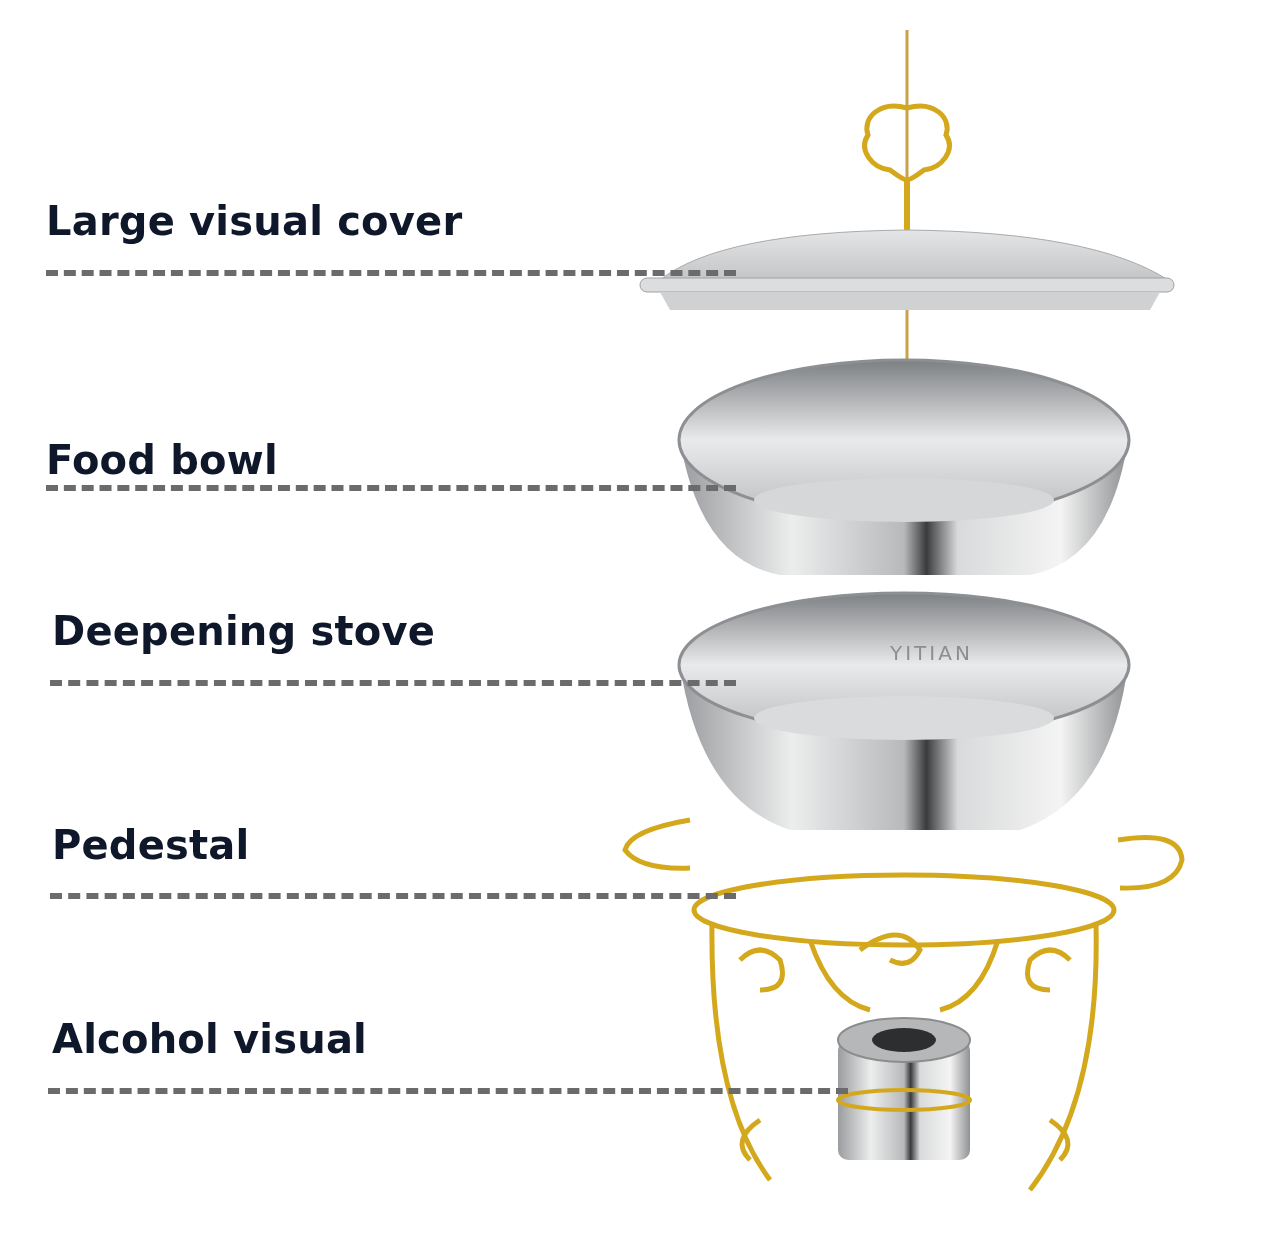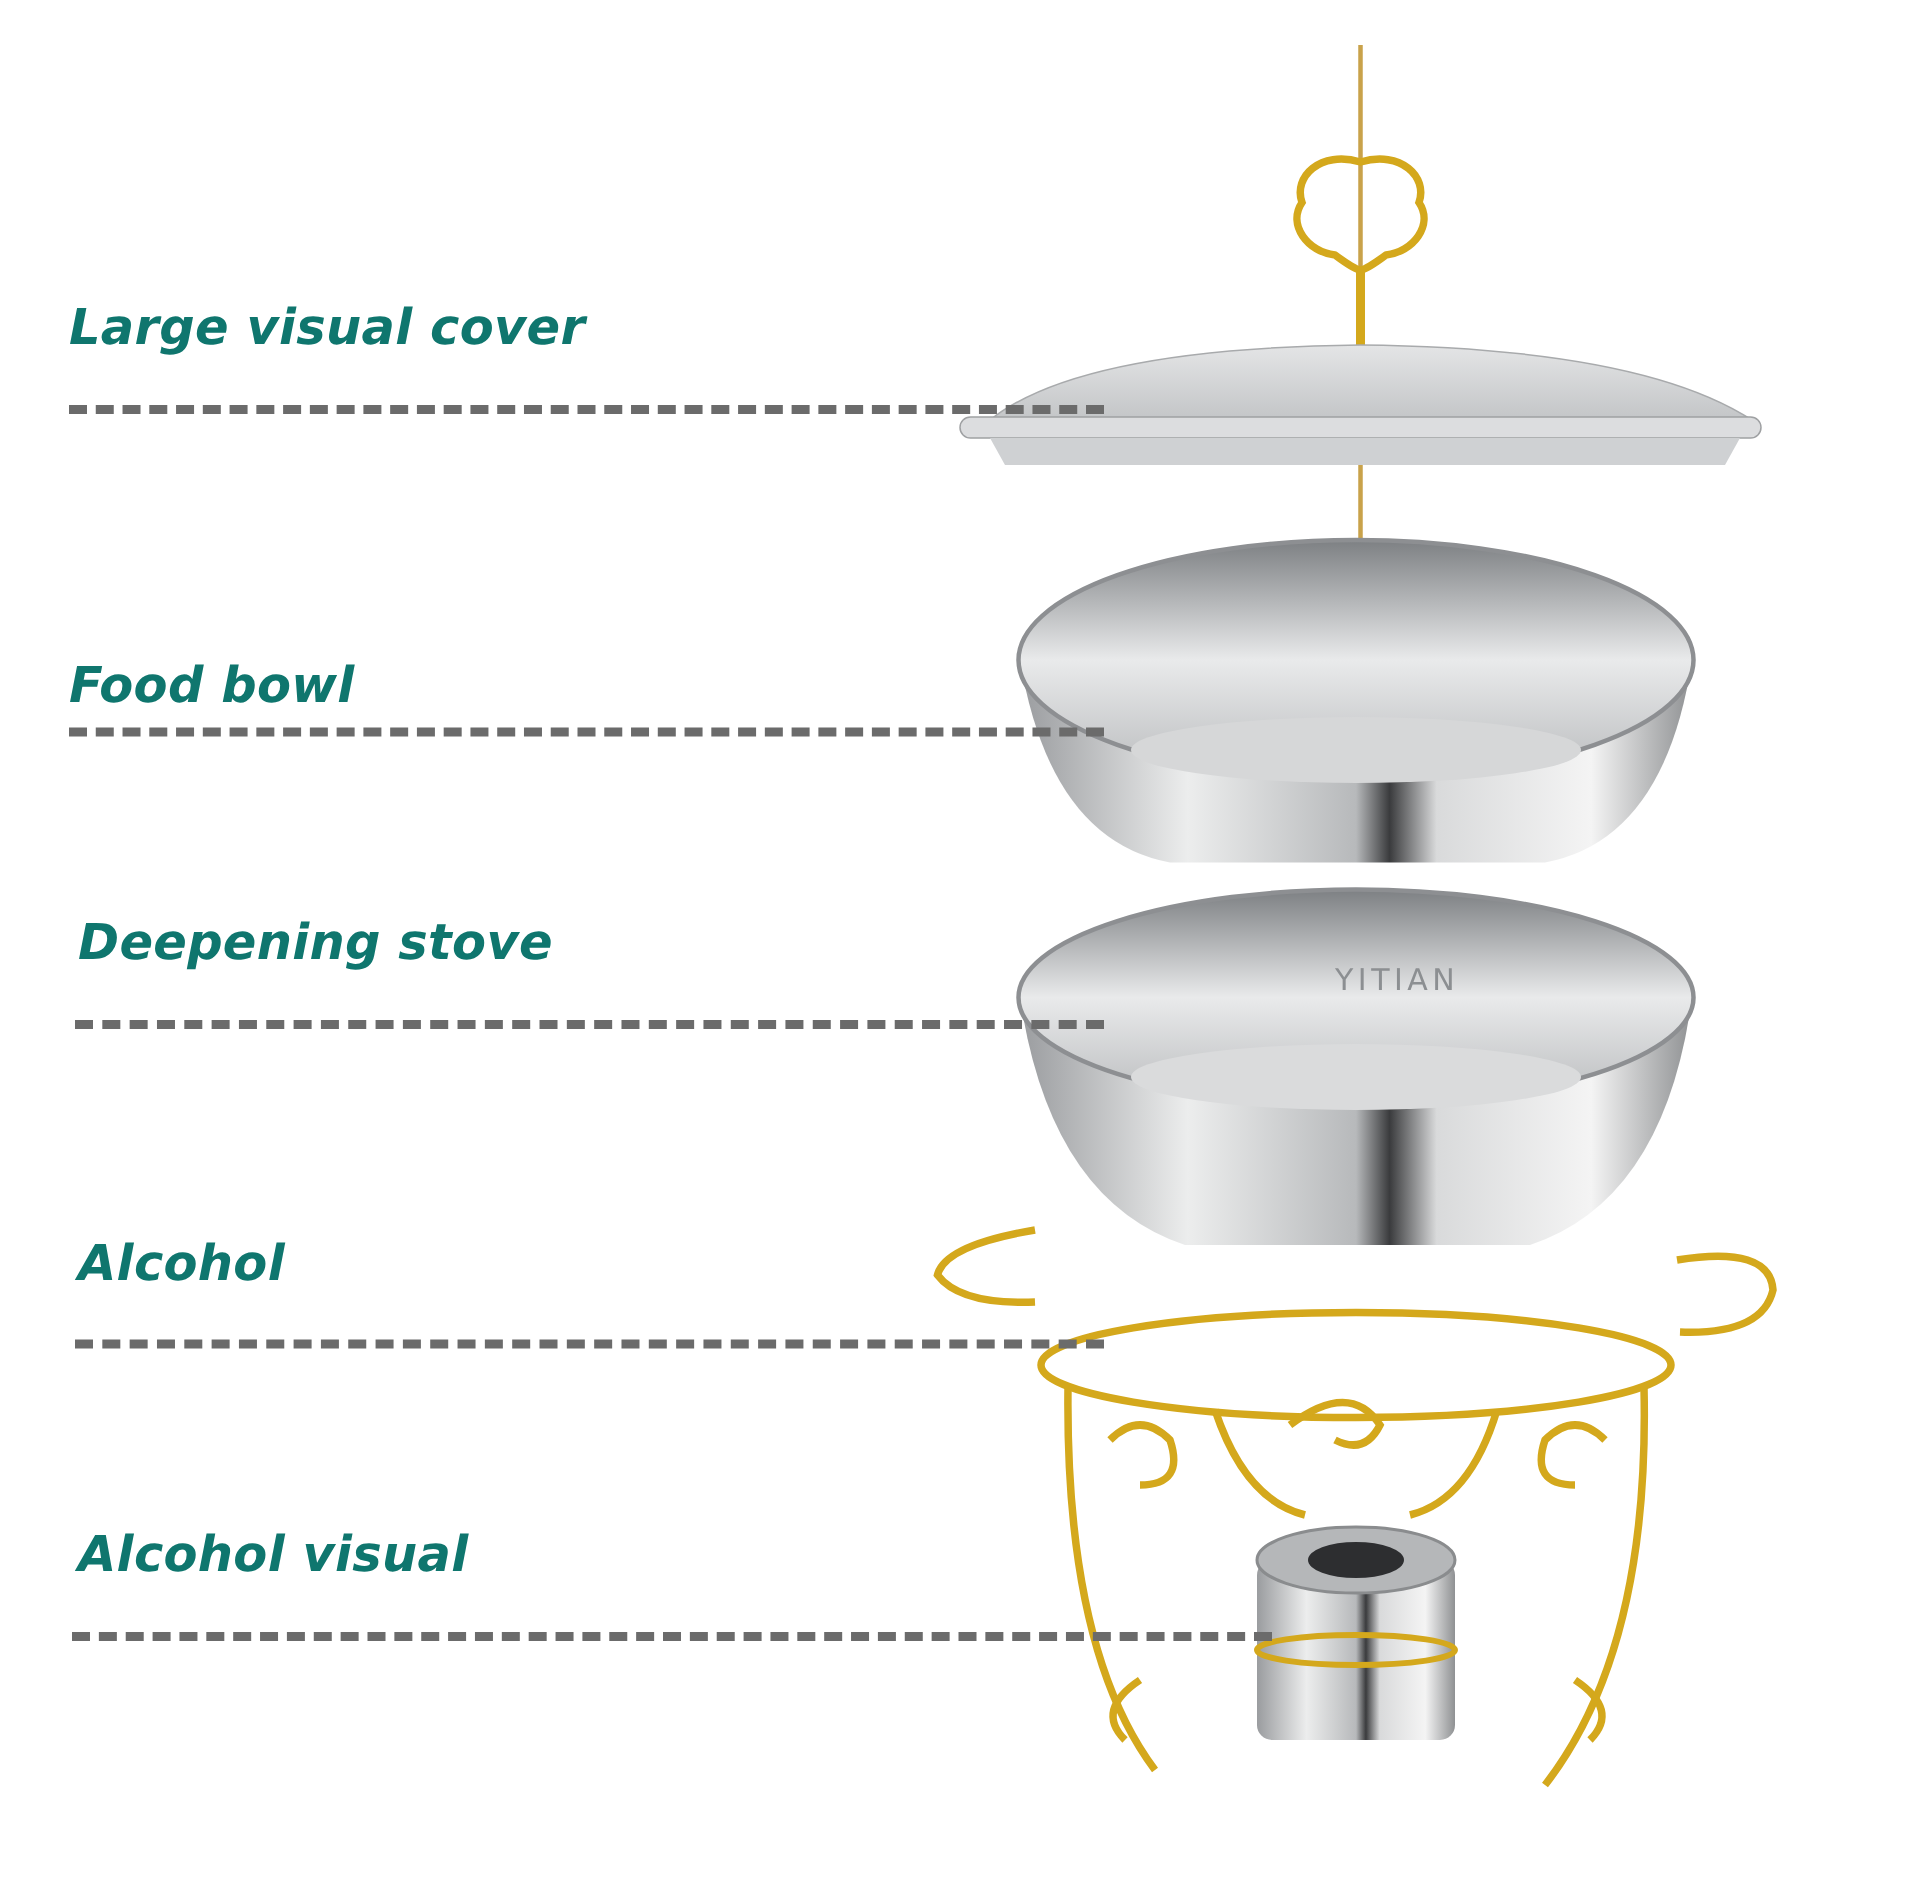--- a/index.html
+++ b/index.html
@@ -1,17 +1,17 @@
 <!DOCTYPE html>
 <html><head>
 <meta charset="utf-8">
 <style>
   html,body{margin:0;padding:0;background:#fff;}
   body{width:1284px;height:1256px;position:relative;overflow:hidden;font-family:"DejaVu Sans","Liberation Sans",sans-serif;}
-  .label{position:absolute;color:#0f766e;font-size:33px;font-weight:bold;letter-spacing:0.2px;white-space:nowrap;font-style:italic;}
+  .label{position:absolute;color:#0f172a;font-size:40px;font-weight:bold;letter-spacing:0.2px;white-space:nowrap;}
   .dash{position:absolute;height:0;border-top:6px dashed #6b6b6b;}
   svg.art{position:absolute;left:0;top:0;}
 </style>
 </head>
 <body>
 
 <svg class="art" width="1284" height="1256" viewBox="0 0 1284 1256">
   <defs>
     <linearGradient id="steel" x1="0" x2="1" y1="0" y2="0">
       <stop offset="0" stop-color="#9a9c9f"></stop>
@@ -84,17 +84,17 @@
 
 <div class="label" style="left:46px;top:198px;">Large visual cover</div>
 <div class="dash" style="left:46px;top:270px;width:690px;"></div>
 
 <div class="label" style="left:46px;top:413px;margin-top:24px;">Food bowl</div>
 <div class="dash" style="left:46px;top:485px;width:690px;"></div>
 
 <div class="label" style="left:52px;top:608px;">Deepening stove</div>
 <div class="dash" style="left:50px;top:680px;width:686px;"></div>
 
-<div class="label" style="left:52px;top:822px;">Alcohol</div>
+<div class="label" style="left:52px;top:822px;">Pedestal</div>
 <div class="dash" style="left:50px;top:893px;width:686px;"></div>
 
 <div class="label" style="left:52px;top:1016px;">Alcohol visual</div>
 <div class="dash" style="left:48px;top:1088px;width:800px;"></div>
 
 </body></html>

